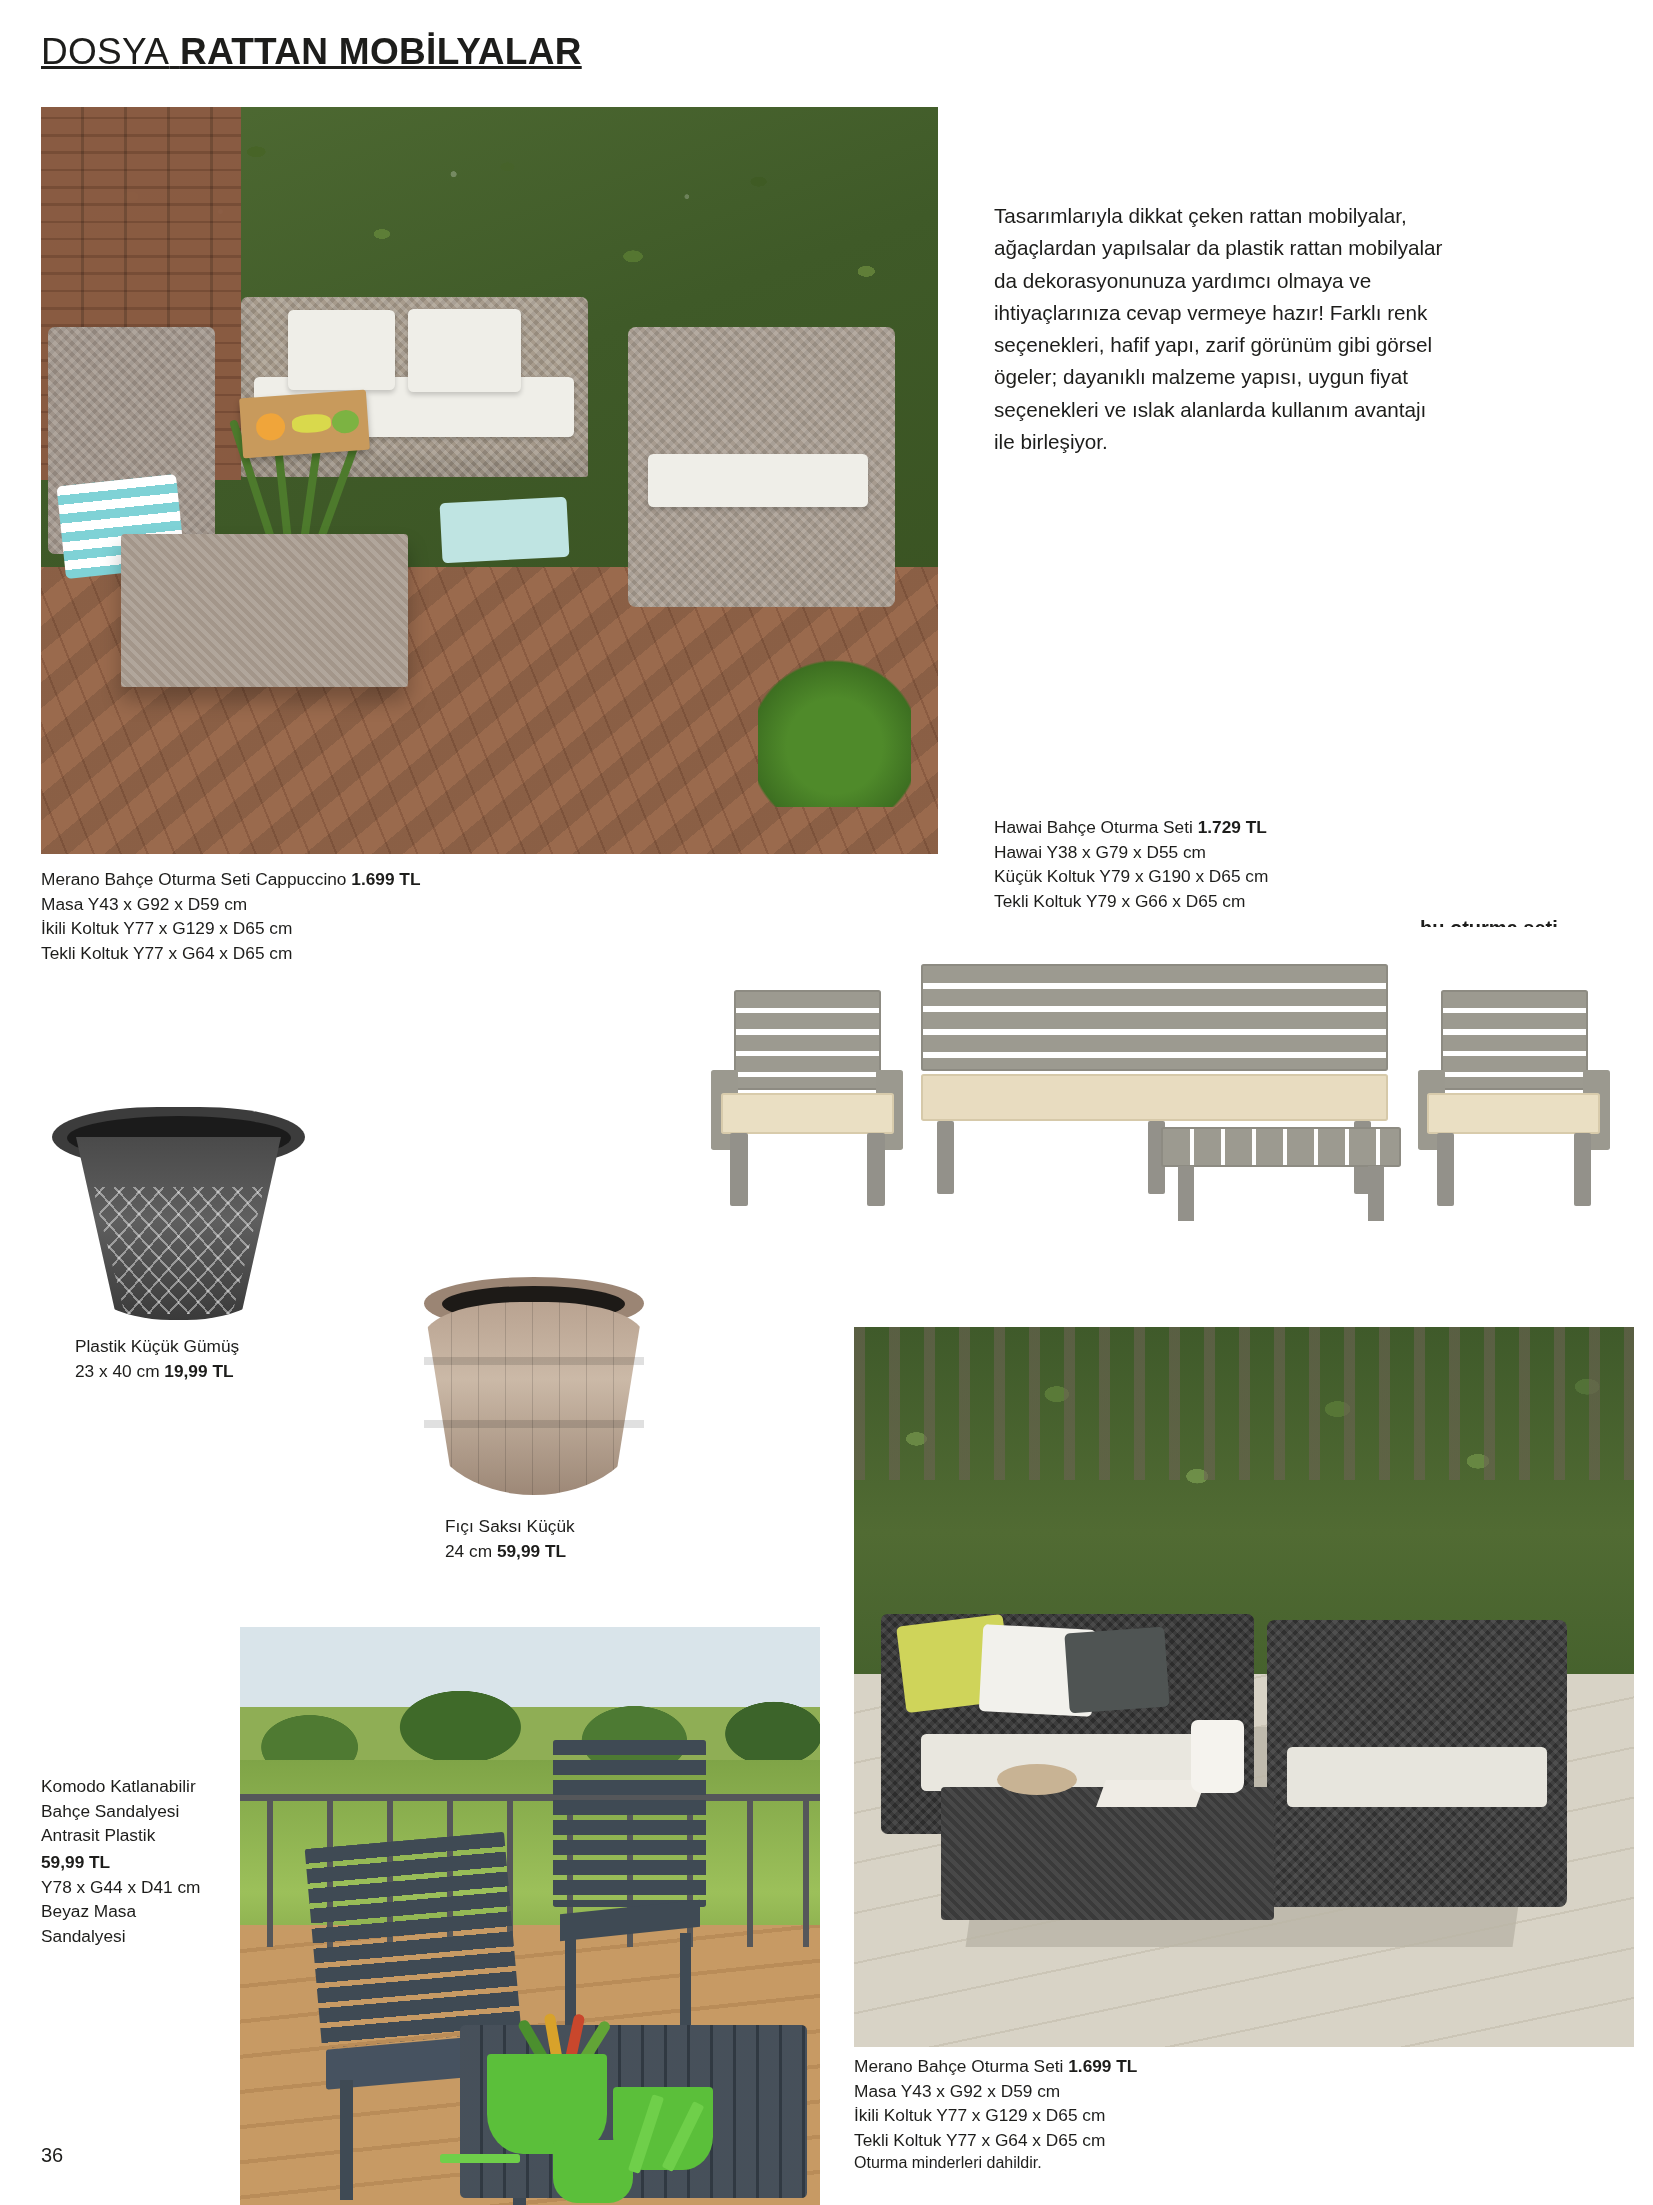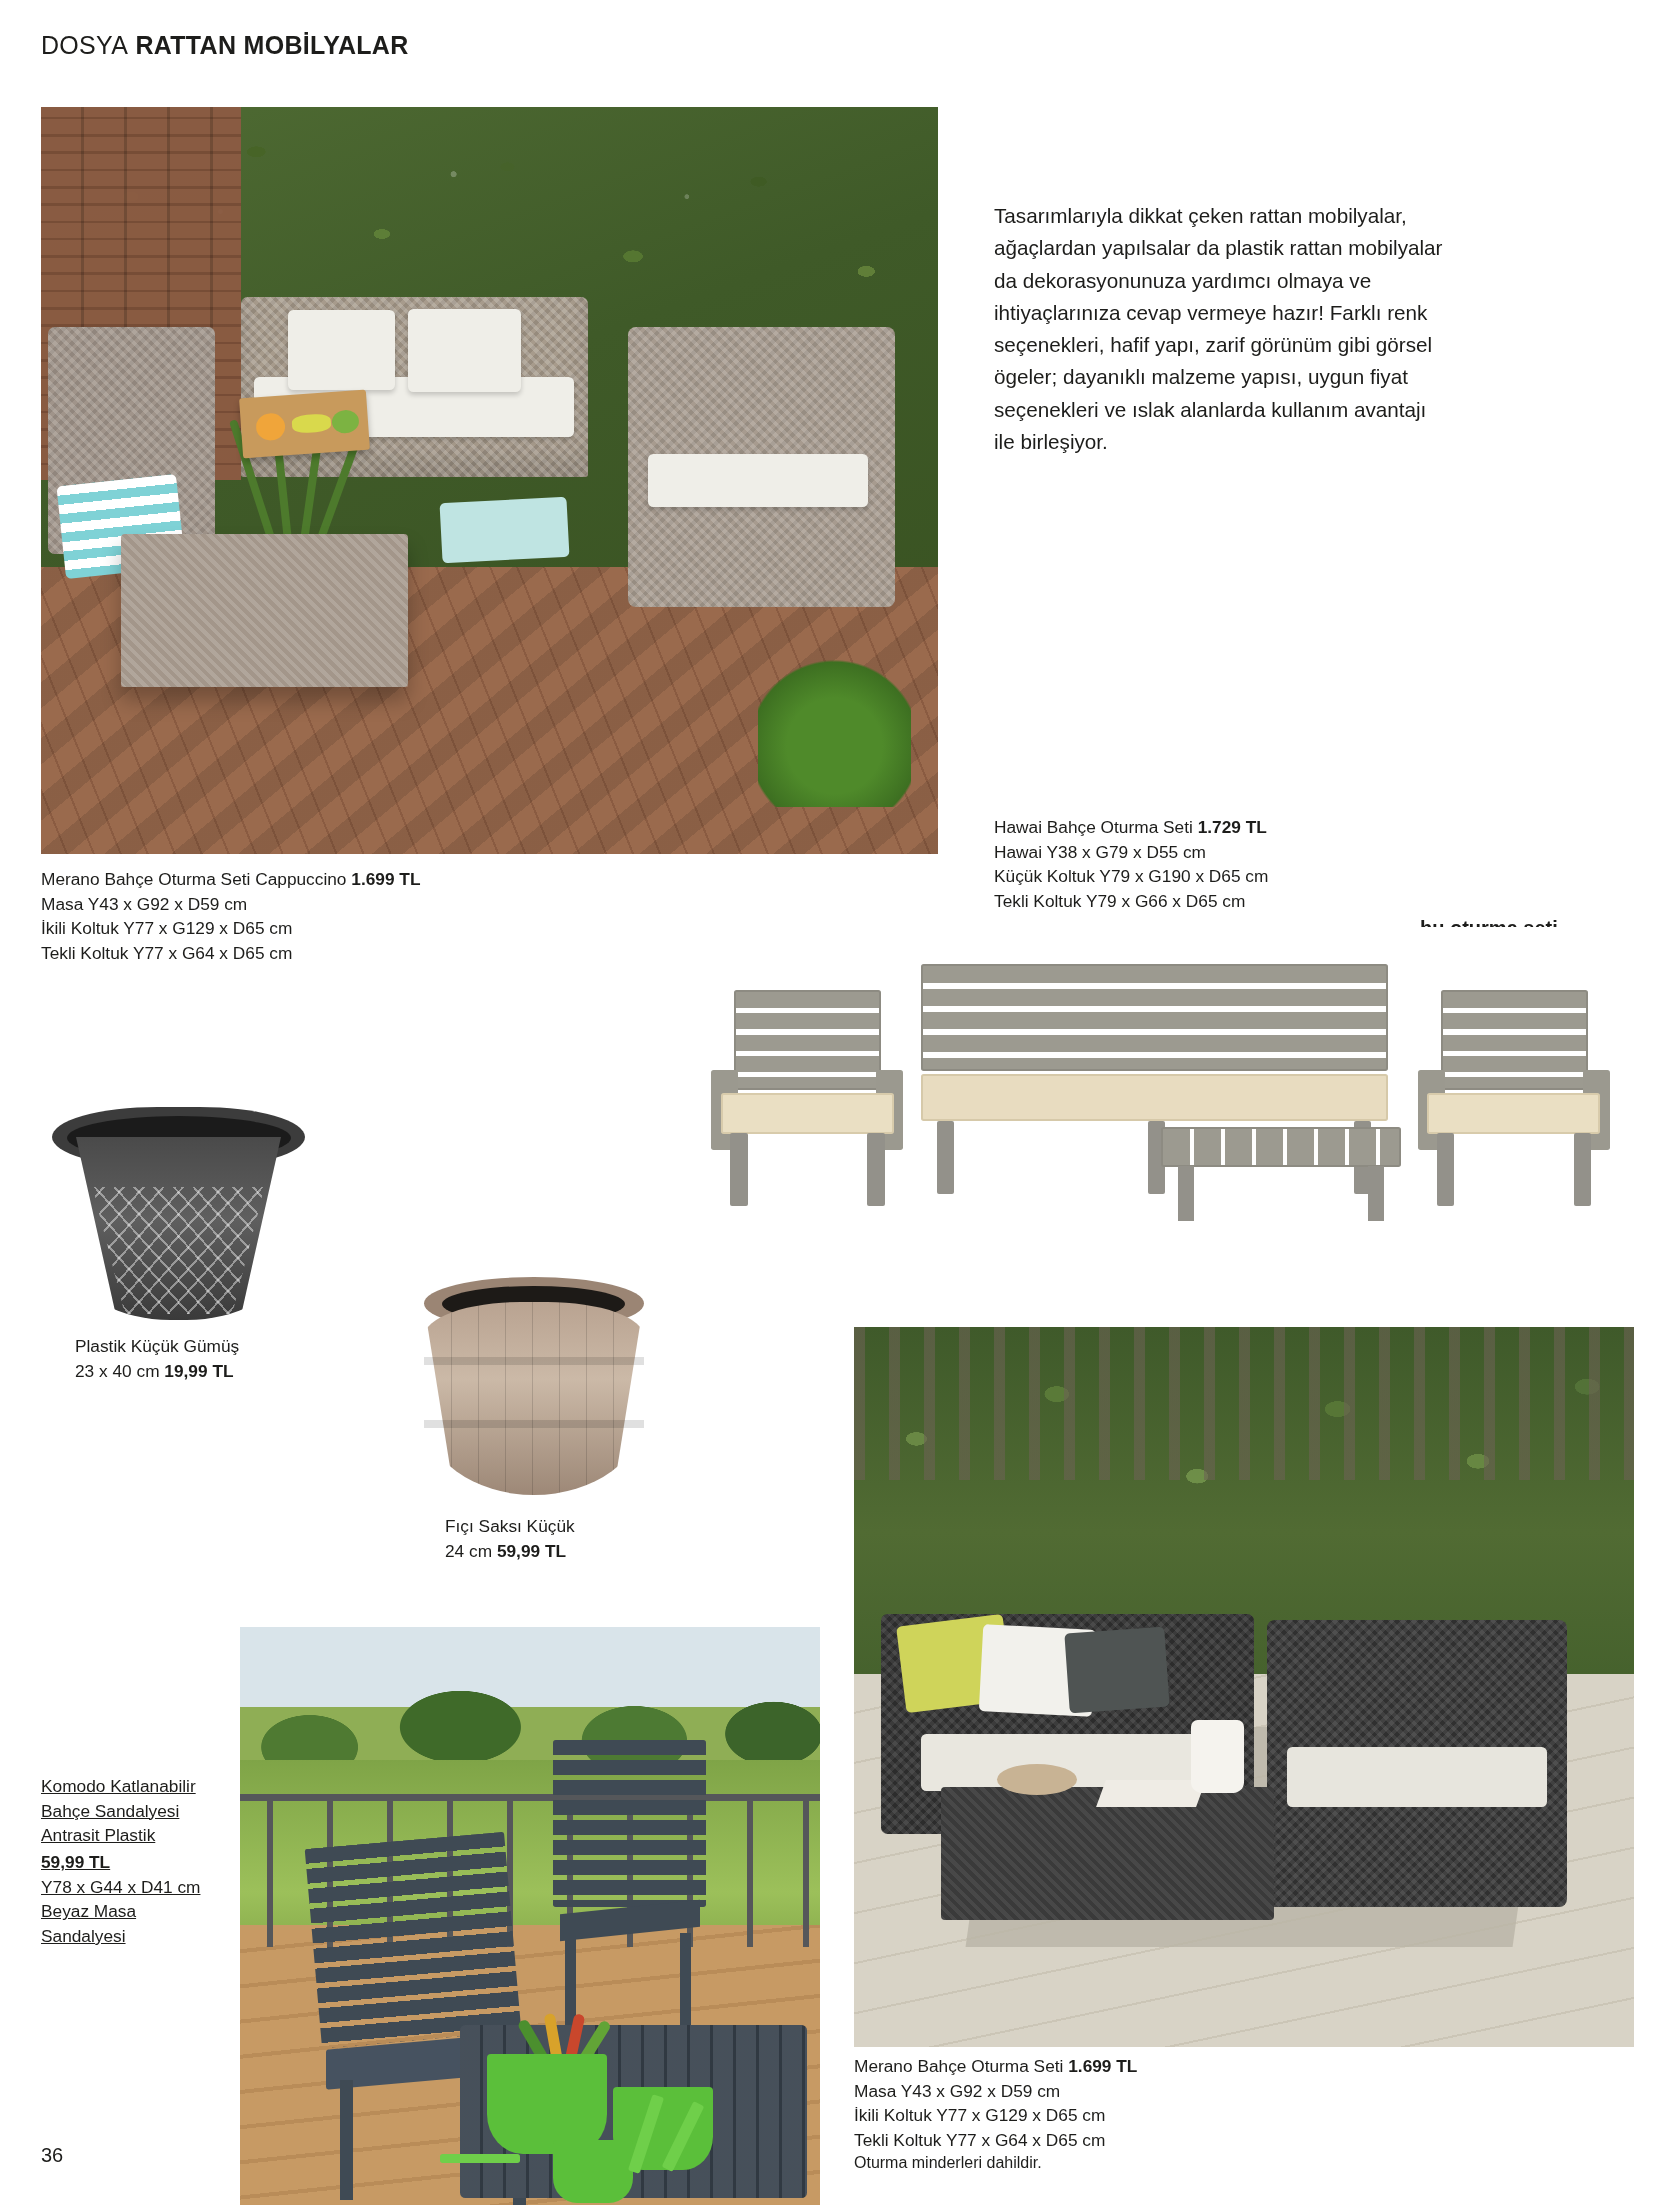--- a/index.html
+++ b/index.html
@@ -12,23 +12,24 @@
     color: #1d1d1b;
     position: relative;
     overflow: hidden;
   }
 
   
   .header {
     position: absolute;
     left: 41px;
     top: 31px;
-    font-size: 25px;
+    font-size: 37px;
     letter-spacing: 0.3px;
     white-space: nowrap;
+    text-decoration: underline;
   }
   .header .light { font-weight: 300; color: #1d1d1b; }
   .header .bold  { font-weight: 700; color: #1d1d1b; }
 
   
   .cap { font-size: 17.3px; line-height: 1.42; color:#1d1d1b; }
   .cap b { font-weight: 700; }
   .intro {
     font-size: 20.7px;
     line-height: 1.56;
@@ -418,21 +419,21 @@
   .tool{
     position:absolute; background:#6fcf4a; border-radius:2.7px;
   }
 
   
   .cap-merano1{ position:absolute; left:41px; top:867px; width:507px; }
   .cap-hawai  { position:absolute; left:994px; top:799px; width:467px;margin-top:16px; }
   .intro-text { position:absolute; left:994px; top:200px; width:453px; }
   .cap-silver { position:absolute; left:75px; top:1334px; width:287px; }
   .cap-barrel { position:absolute; left:445px; top:1514px; width:253px; }
-  .cap-komodo { position:absolute; left:41px; top:1774px; width:220px;text-decoration:underline; }
+  .cap-komodo { position:absolute; left:41px; top:1774px; width:220px; }
   .cap-merano2{ position:absolute; left:854px; top:2054px; width:533px; }
 
   .page-num{
     position:absolute; left:41px; top:2144px; font-size:20px; color:#1d1d1b;
   }
 </style>
 </head>
 <body>
 
 <div class="header">

